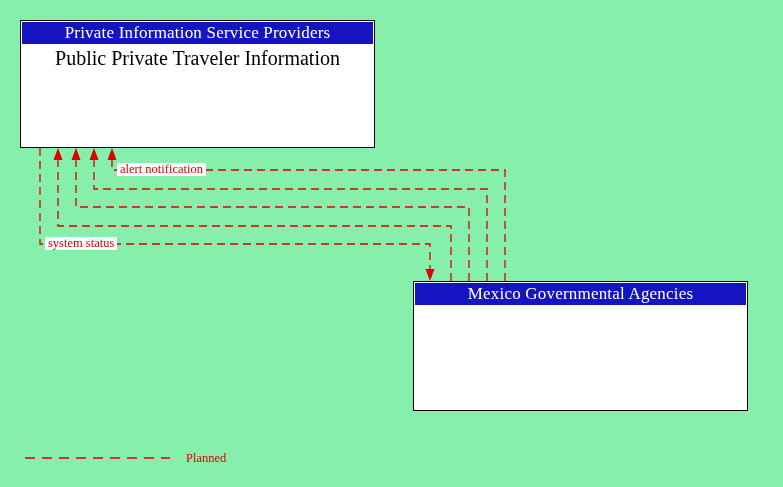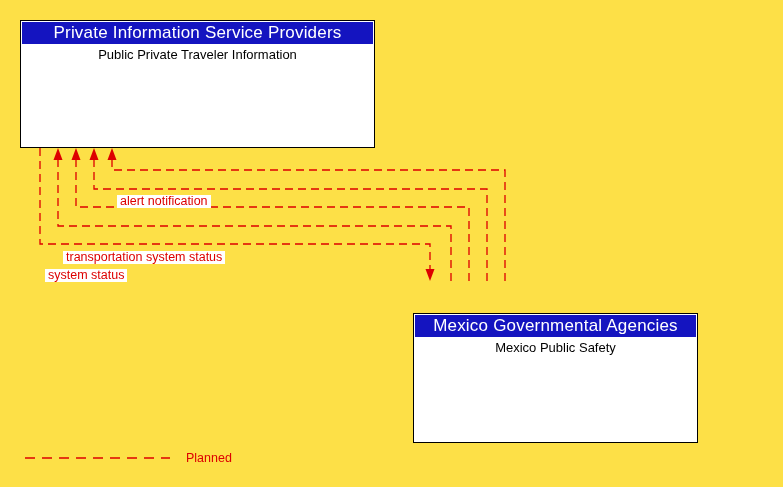--- a/index.html
+++ b/index.html
@@ -1,36 +1,36 @@
 <!DOCTYPE html>
 <html><head>
 <meta charset="utf-8">
 <style>
   html,body{margin:0;padding:0;background:#ffffff;}
   #stage{
-    position:relative;width:783px;height:487px;background:#fde047;overflow:hidden;
-    font-family:Liberation Sans, sans-serif;
+    position:relative;width:783px;height:487px;background:#86efac;overflow:hidden;
+    font-family:Liberation Serif, serif;
   }
   .entity-box{position:absolute;border:1px solid #000;background:#fff;box-sizing:border-box;}
   .entity-header{
     height:22px;margin:1px;background:#1414c0;color:#ffffff;
     display:flex;align-items:center;justify-content:center;
     font-size:17px;letter-spacing:0.2px;white-space:nowrap;
   }
   .entity-title{
-    margin-top:3px;text-align:center;color:#000;font-size:13px;white-space:nowrap;
+    margin-top:3px;text-align:center;color:#000;font-size:20px;white-space:nowrap;
   }
   #box-provider{left:20px;top:20px;width:355px;height:128px;}
-  #box-mexico{left:413px;top:281px;width:285px;height:130px;margin-top:32px;}
+  #box-mexico{left:413px;top:281px;width:335px;height:130px;}
   svg.layer{position:absolute;left:0;top:0;pointer-events:none;}
   .flow-line{fill:none;stroke:#dd0000;stroke-width:1.3;stroke-dasharray:8 5;}
   .arrowhead{fill:#dd0000;stroke:none;}
   .flow-label{
     position:absolute;color:#dd0000;background:#ffffff;
-    font-size:12.5px;line-height:13px;padding:0 3px;white-space:nowrap;margin-top:32px;
+    font-size:12.5px;line-height:13px;padding:0 3px;white-space:nowrap;
   }
   #lbl-flow-0{left:117px;top:163px;}
   #lbl-flow-1{left:99px;top:182px;}
   #lbl-flow-2{left:81px;top:200px;}
   #lbl-flow-3{left:63px;top:219px;}
   #lbl-flow-4{left:45px;top:237px;}
   #legend-label{
     position:absolute;left:186px;top:451px;color:#dd0000;
     font-size:12.5px;line-height:14px;white-space:nowrap;background:transparent;
   }
@@ -60,22 +60,20 @@
     <div class="entity-header">
       <span>Private Information Service Providers</span>
     </div>
     <div class="entity-title">Public Private Traveler Information</div>
   </div>
 
   <div class="entity-box" id="box-mexico">
     <div class="entity-header">
       <span>Mexico Governmental Agencies</span>
     </div>
-    <div class="entity-title">Mexico Public Safety</div>
   </div>
 
   <span class="flow-label" id="lbl-flow-0">alert notification</span>
-  <span class="flow-label" id="lbl-flow-3">transportation system status</span>
   <span class="flow-label" id="lbl-flow-4">system status</span>
 
   <span id="legend-label">Planned</span>
 
 </div>
 
 </body></html>

